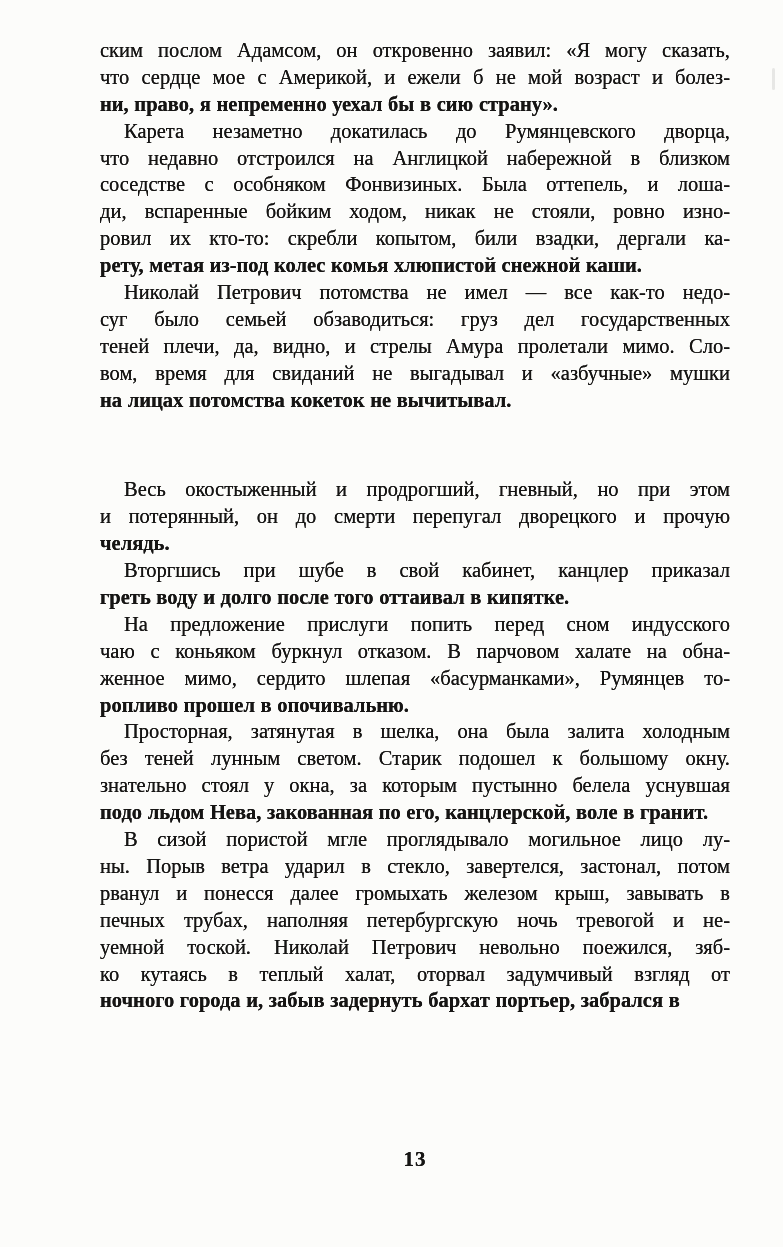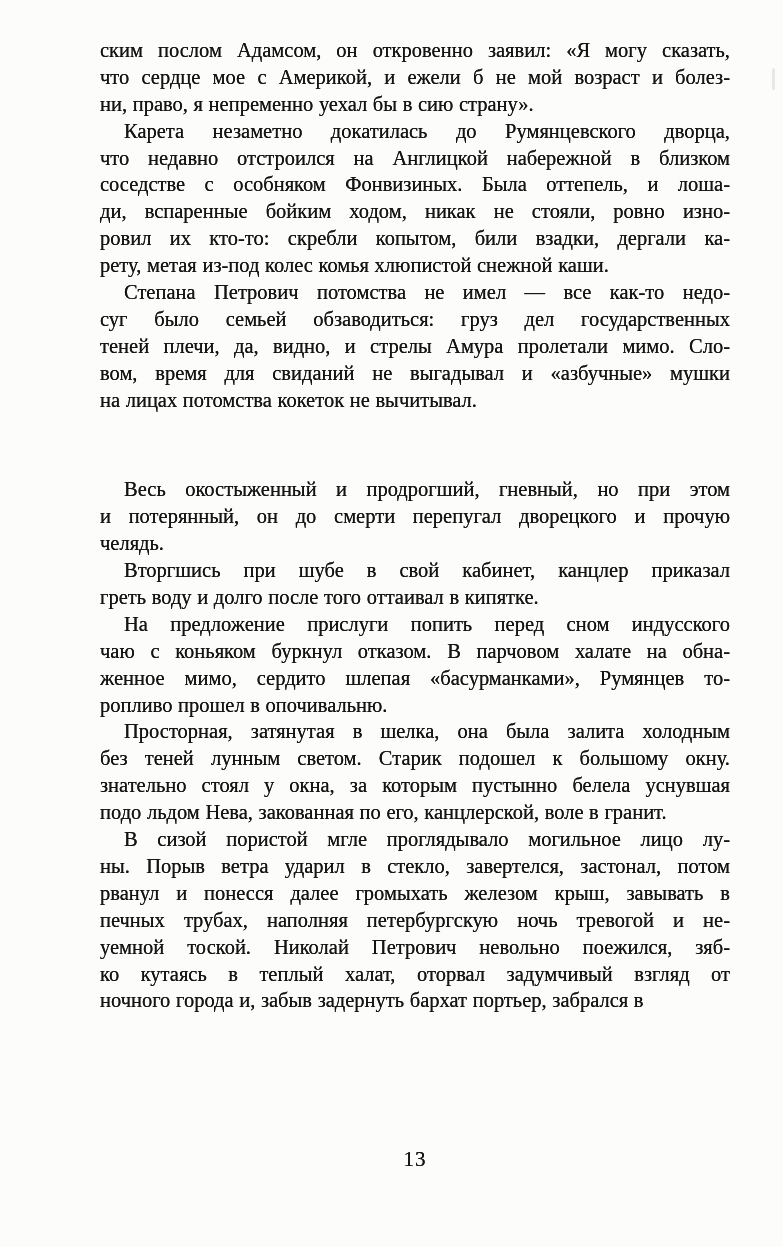--- a/index.html
+++ b/index.html
@@ -38,32 +38,33 @@
   }
   .line {
     height: 26.9px;
     overflow: hidden;
     text-align: justify;
     text-align-last: justify;
     word-spacing: 0.5px;
   }
   .line.last {
     text-align-last: left;
+    font-weight: bold;
   }
   .line.indent {
     text-indent: 24px;
   }
   .page-number {
     position: absolute;
     left: 100px;
     top: 1147px;
     width: 630px;
     text-align: center;
     font-size: 21px;
-    font-weight: normal;
+    font-weight: bold;
     letter-spacing: 1px;
     text-shadow: 0 0 0.4px currentColor;
   }
   .scan-artifact {
     position: absolute;
     left: 772px;
     top: 68px;
     width: 3px;
     height: 22px;
     background: #e7e7e5;
@@ -84,21 +85,21 @@
         </div>
         <div class="paragraph">
           <div class="line indent">Карета незаметно докатилась до Румянцевского дворца,</div>
           <div class="line">что недавно отстроился на Англицкой набережной в близком</div>
           <div class="line">соседстве с особняком Фонвизиных. Была оттепель, и лоша-</div>
           <div class="line">ди, вспаренные бойким ходом, никак не стояли, ровно изно-</div>
           <div class="line">ровил их кто-то: скребли копытом, били взадки, дергали ка-</div>
           <div class="line last">рету, метая из-под колес комья хлюпистой снежной каши.</div>
         </div>
         <div class="paragraph">
-          <div class="line indent">Степана Петрович потомства не имел — все как-то недо-</div>
+          <div class="line indent">Николай Петрович потомства не имел — все как-то недо-</div>
           <div class="line">суг было семьей обзаводиться: груз дел государственных</div>
           <div class="line">теней плечи, да, видно, и стрелы Амура пролетали мимо. Сло-</div>
           <div class="line">вом, время для свиданий не выгадывал и «азбучные» мушки</div>
           <div class="line last">на лицах потомства кокеток не вычитывал.</div>
         </div>
       </div>
       <div class="section">
         <div class="paragraph">
           <div class="line indent">Весь окостыженный и продрогший, гневный, но при этом</div>
           <div class="line">и потерянный, он до смерти перепугал дворецкого и прочую</div>

